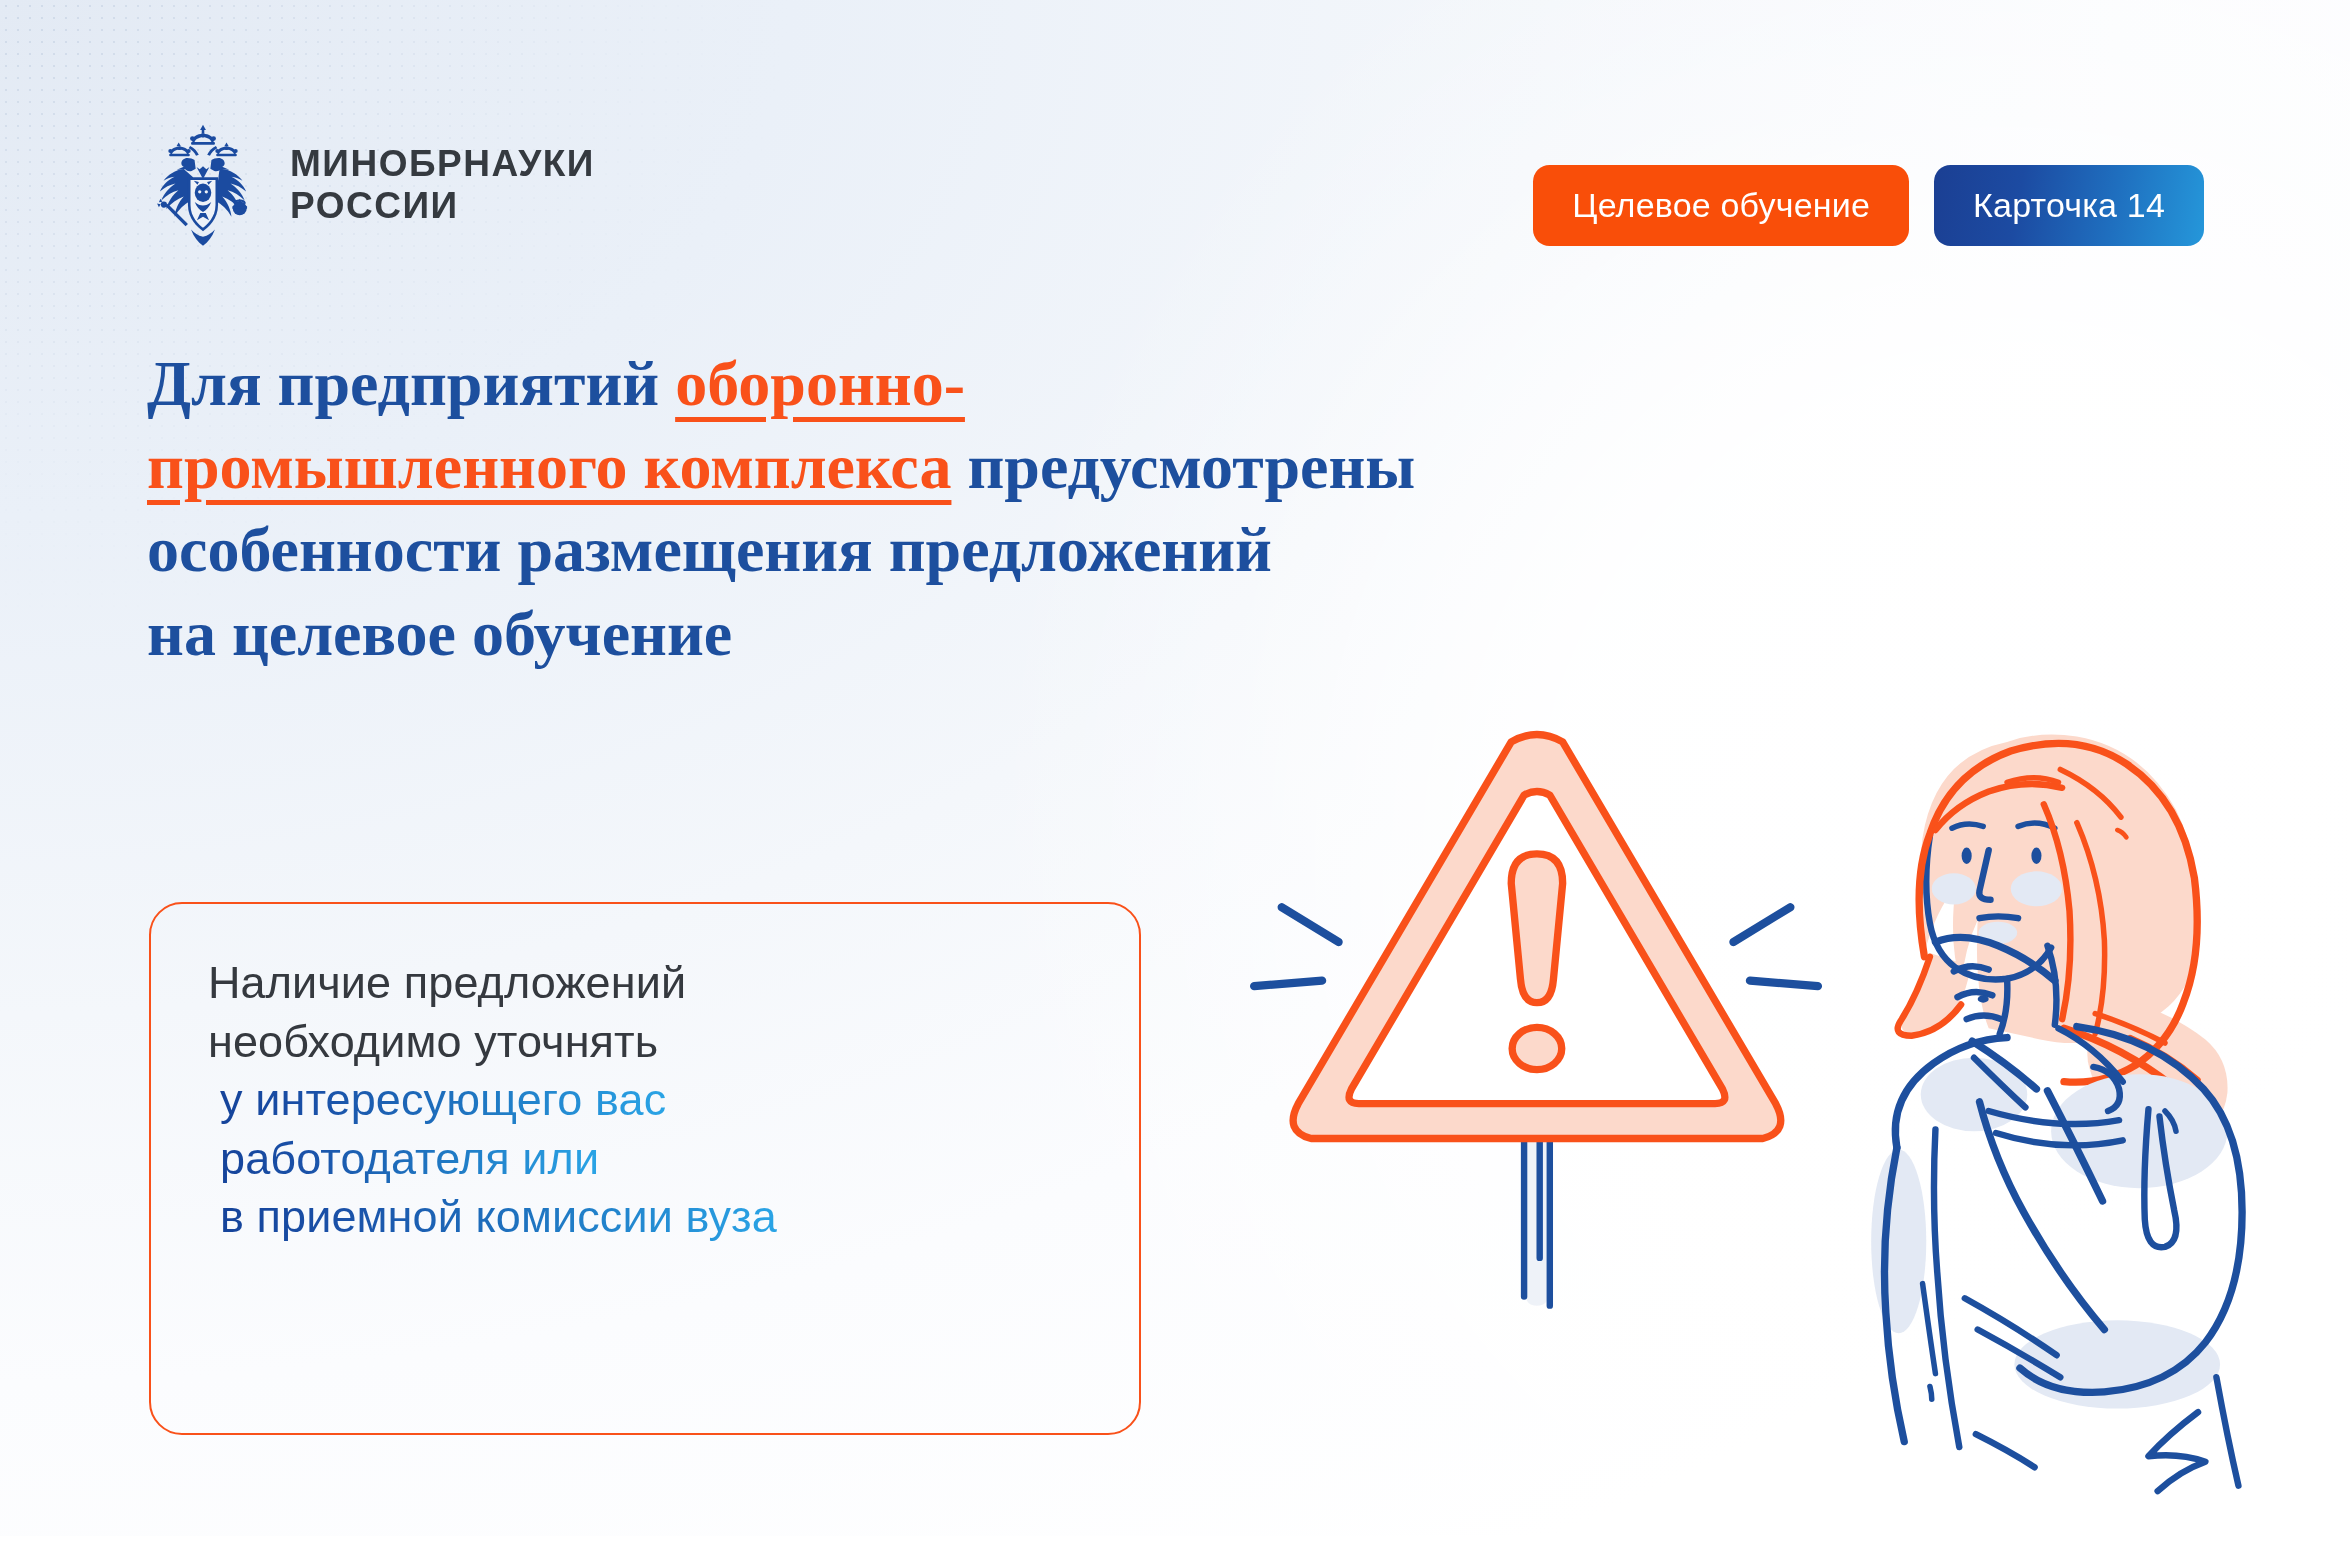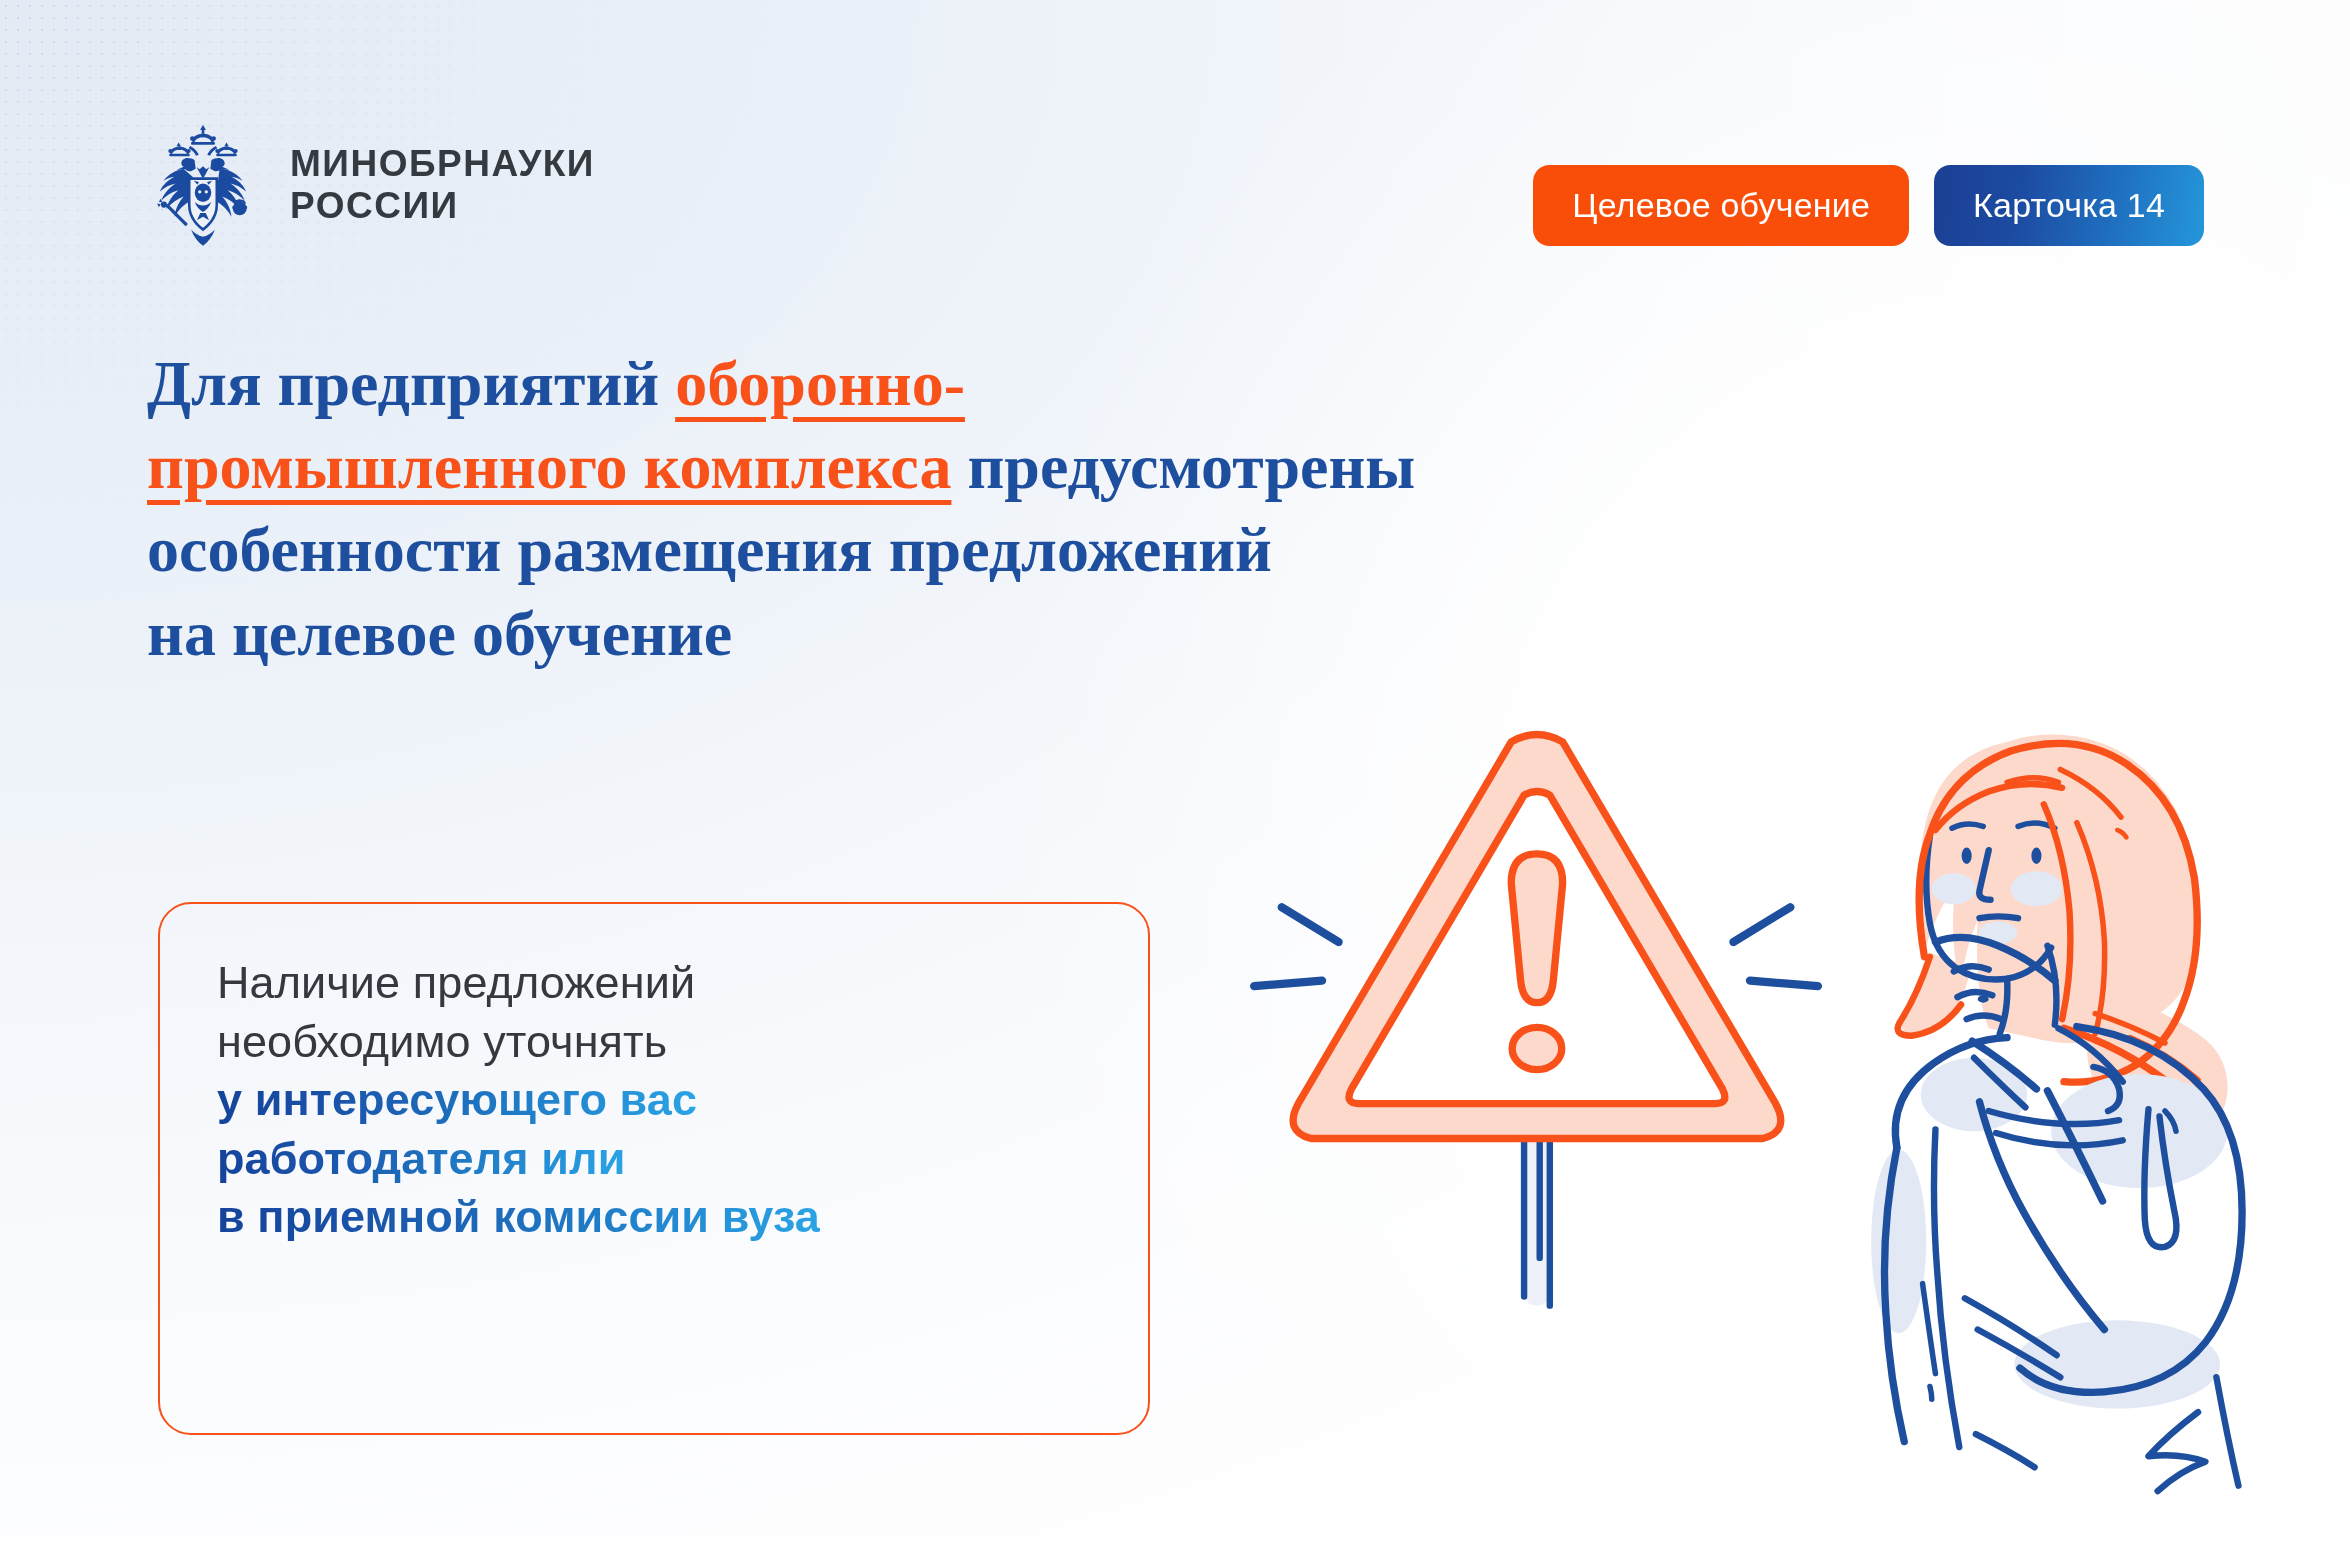--- a/index.html
+++ b/index.html
@@ -100,41 +100,42 @@
   .hl-accent {
     color: #f9511a;
     text-decoration: underline;
     text-decoration-thickness: 4.6px;
     text-underline-offset: 12px;
   }
 
   
   .callout {
     position: absolute;
-    left: 158px;
+    left: 149px;
     top: 902px;
     width: 992px;
     height: 533px;
     border: 2.8px solid #f9511a;
     border-radius: 33px;
     padding: 50px 57px 0 57px;
   }
   .callout p {
     font-size: 45px;
     line-height: 1.30;
     color: #35393f;
     font-weight: 400;
     letter-spacing: 0.1px;
   }
   .callout .emph {
-    font-weight: 700;
+    font-weight: 400;
     background: linear-gradient(92deg, #15439a 0%, #1a51a8 22%, #1f79c4 60%, #2aa4e6 100%);
     -webkit-background-clip: text;
     background-clip: text;
     color: transparent;
+    margin-left: 12px;
     -webkit-text-fill-color: transparent;
   }
 
   
   .art {
     position: absolute;
     left: 1221px;
     top: 707px;
     width: 1102px;
     height: 808px;

